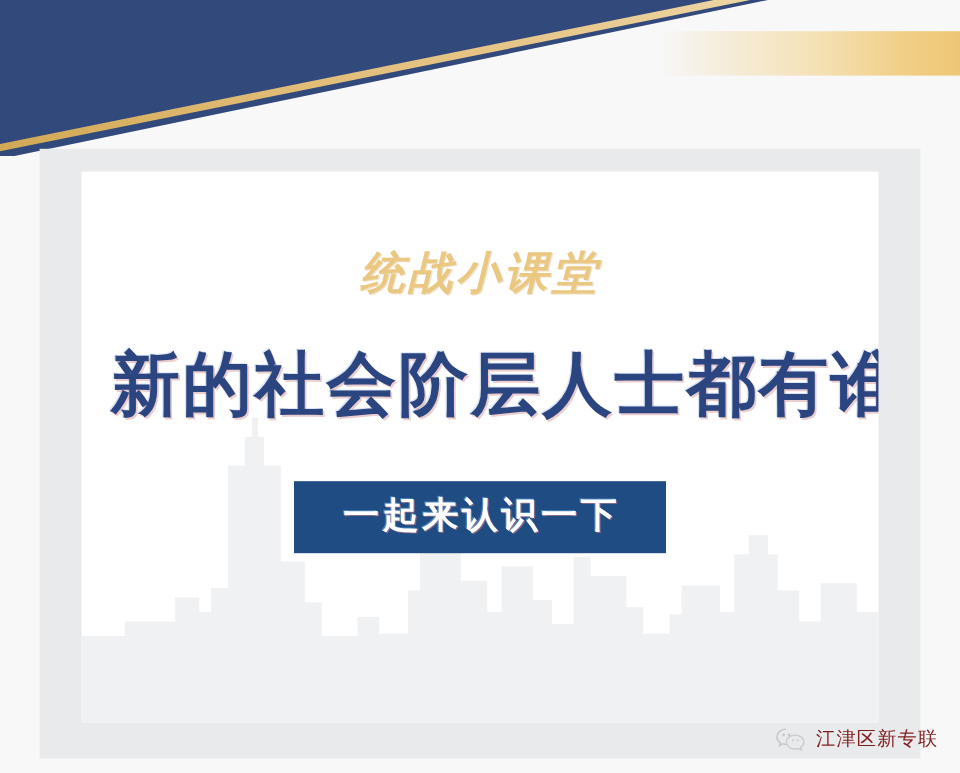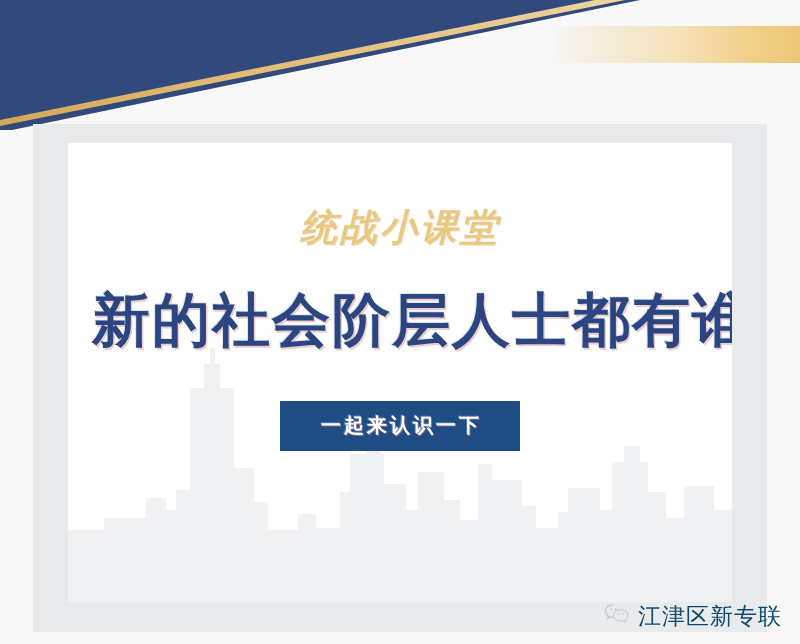--- a/index.html
+++ b/index.html
@@ -125,40 +125,39 @@
     position: absolute;
     left: 0; right: 0;
     top: 258px;
     display: flex;
     justify-content: center;
   }
   .cta-button {
     display: inline-block;
     background: #1f4c82;
     color: #ffffff;
-    font-size: 20px;
+    font-size: 30px;
     font-weight: 700;
     letter-spacing: 3px;
     padding: 14px 38px 16px 41px;
     line-height: 1;
     text-shadow: 1px 1px 0 rgba(255,140,140,0.45), -1px -1px 0 rgba(120,200,255,0.45);
     cursor: pointer;
     user-select: none;
   }
 
   
   .watermark {
     position: absolute;
     right: 18px;
     bottom: 12px;
     display: flex;
-    align-items: center;
     gap: 8px;
-    color: #0c4a6e;
-    font-size: 23px;
+    color: #7f1d1d;
+    font-size: 16px;
     letter-spacing: 1px;
     font-weight: 400;
   }
   .wechat-icon { display: block; }
 </style>
 </head>
 <body>
 
 <div id="poster">
 

